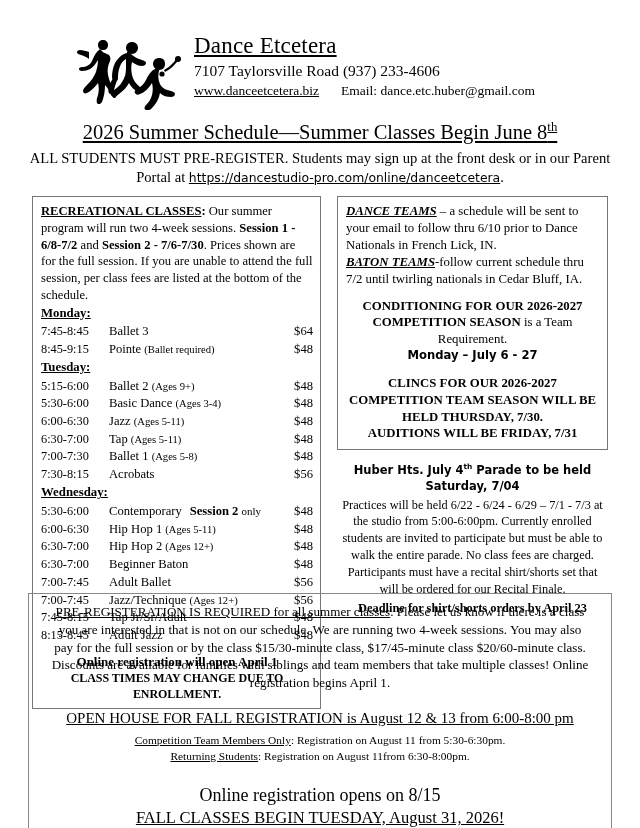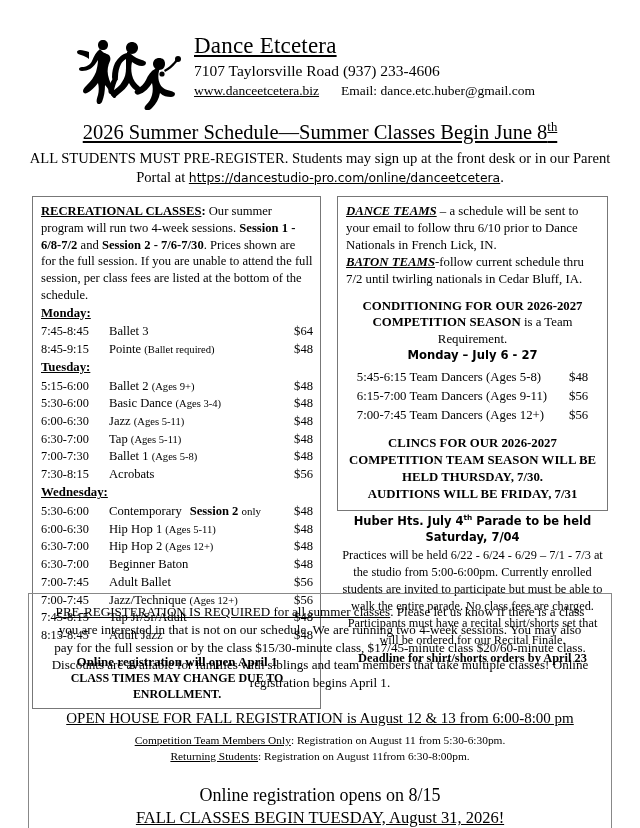--- a/index.html
+++ b/index.html
@@ -210,21 +210,21 @@
   table.teams td.t-price { text-align: left; }
   .rt-clinic {
     text-align: center;
     font-weight: bold;
     margin-top: 11px;
     line-height: 1.32;
   }
 
   
   .parade {
-    margin-top: 2px;
+    margin-top: 12px;
     text-align: center;
     font-size: 12.3px;
     line-height: 1.37;
     padding: 0 2px;
   }
   .parade .p-head {
     font-family: "DejaVu Sans", sans-serif;
     font-weight: bold;
     font-size: 11.5px;
   }
@@ -443,36 +443,20 @@
         <div class="rt-para">
           <b class="hdr">BATON TEAMS</b><span>-follow current schedule thru 7/2 until twirling nationals in Cedar Bluff, IA.</span>
         </div>
 
         <div class="rt-center">
           <div>CONDITIONING FOR OUR 2026-2027</div>
           <div><span>COMPETITION SEASON</span><span class="normalw"> is a Team Requirement.</span></div>
         </div>
         <div class="rt-mon">Monday – July 6 - 27</div>
 
-        <table class="teams">
-          <tbody>
-            <tr>
-              <td class="t-desc">5:45-6:15 Team Dancers (Ages 5-8)</td>
-              <td class="t-price">$48</td>
-            </tr>
-            <tr>
-              <td class="t-desc">6:15-7:00 Team Dancers (Ages 9-11)</td>
-              <td class="t-price">$56</td>
-            </tr>
-            <tr>
-              <td class="t-desc">7:00-7:45 Team Dancers (Ages 12+)</td>
-              <td class="t-price">$56</td>
-            </tr>
-          </tbody>
-        </table>
 
         <div class="rt-clinic">
           <div>CLINCS FOR OUR 2026-2027</div>
           <div>COMPETITION TEAM SEASON WILL BE</div>
           <div>HELD THURSDAY, 7/30.</div>
           <div>AUDITIONS WILL BE FRIDAY, 7/31</div>
         </div>
       </div>
 
       <div class="parade">

